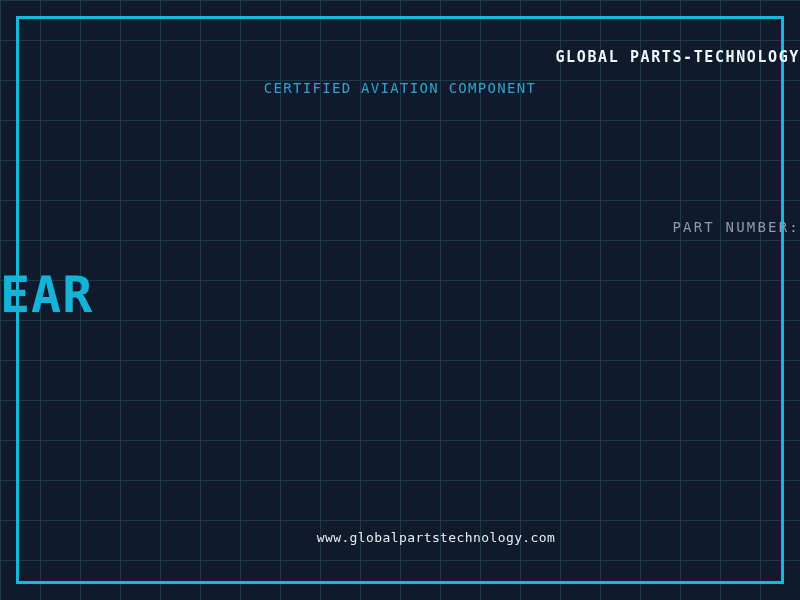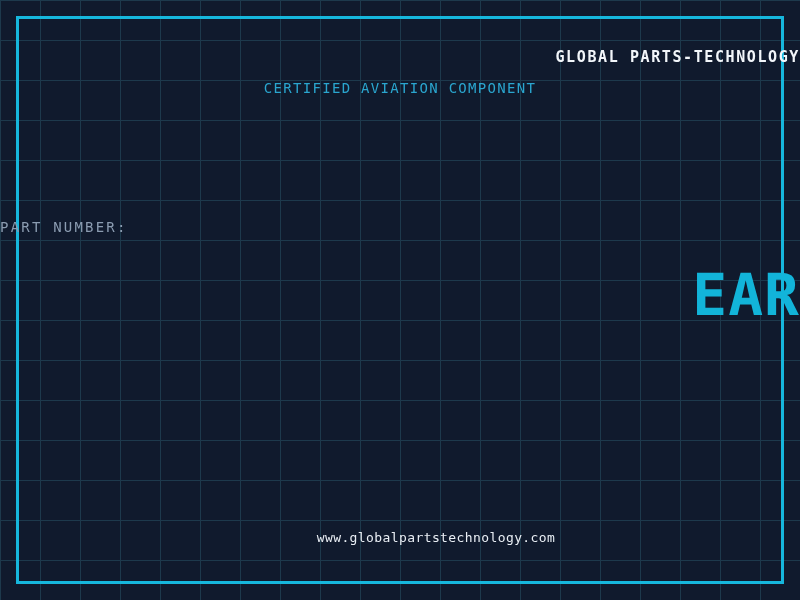--- a/index.html
+++ b/index.html
@@ -76,38 +76,38 @@
     font-weight: normal;
     letter-spacing: 1.3px;
     white-space: nowrap;
   }
 
   .pn-label {
     position: absolute;
     top: 219px;
     left: 0;
     width: 800px;
-    text-align: left;
+    text-align: right;
     color: #8b9cb1;
     font-family: "DejaVu Sans Mono", monospace;
     font-size: 14px;
     font-weight: normal;
     letter-spacing: 2.2px;
     white-space: nowrap;
   }
 
   .pn-value {
     position: absolute;
     top: 258px;
     left: 0;
     width: 800px;
-    text-align: right;
+    text-align: left;
     color: #12b4d9;
     font-family: "DejaVu Sans Mono", monospace;
-    font-size: 58px;
+    font-size: 50px;
     font-weight: bold;
     line-height: 74px;
     letter-spacing: 1px;
     white-space: nowrap;
     -webkit-font-smoothing: none;
     font-smooth: never;
     text-rendering: geometricPrecision;
   }
 
   .footer-url {

